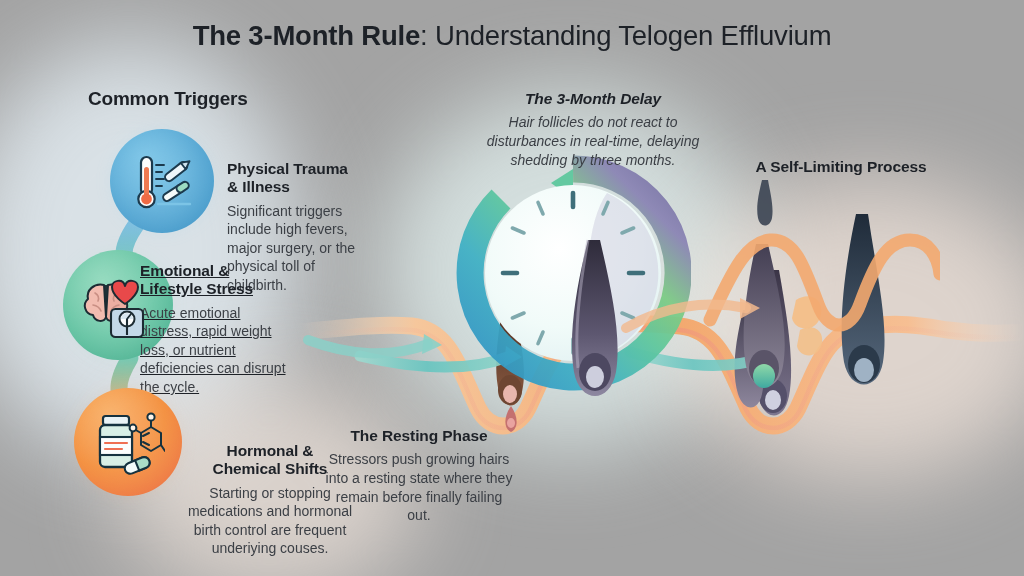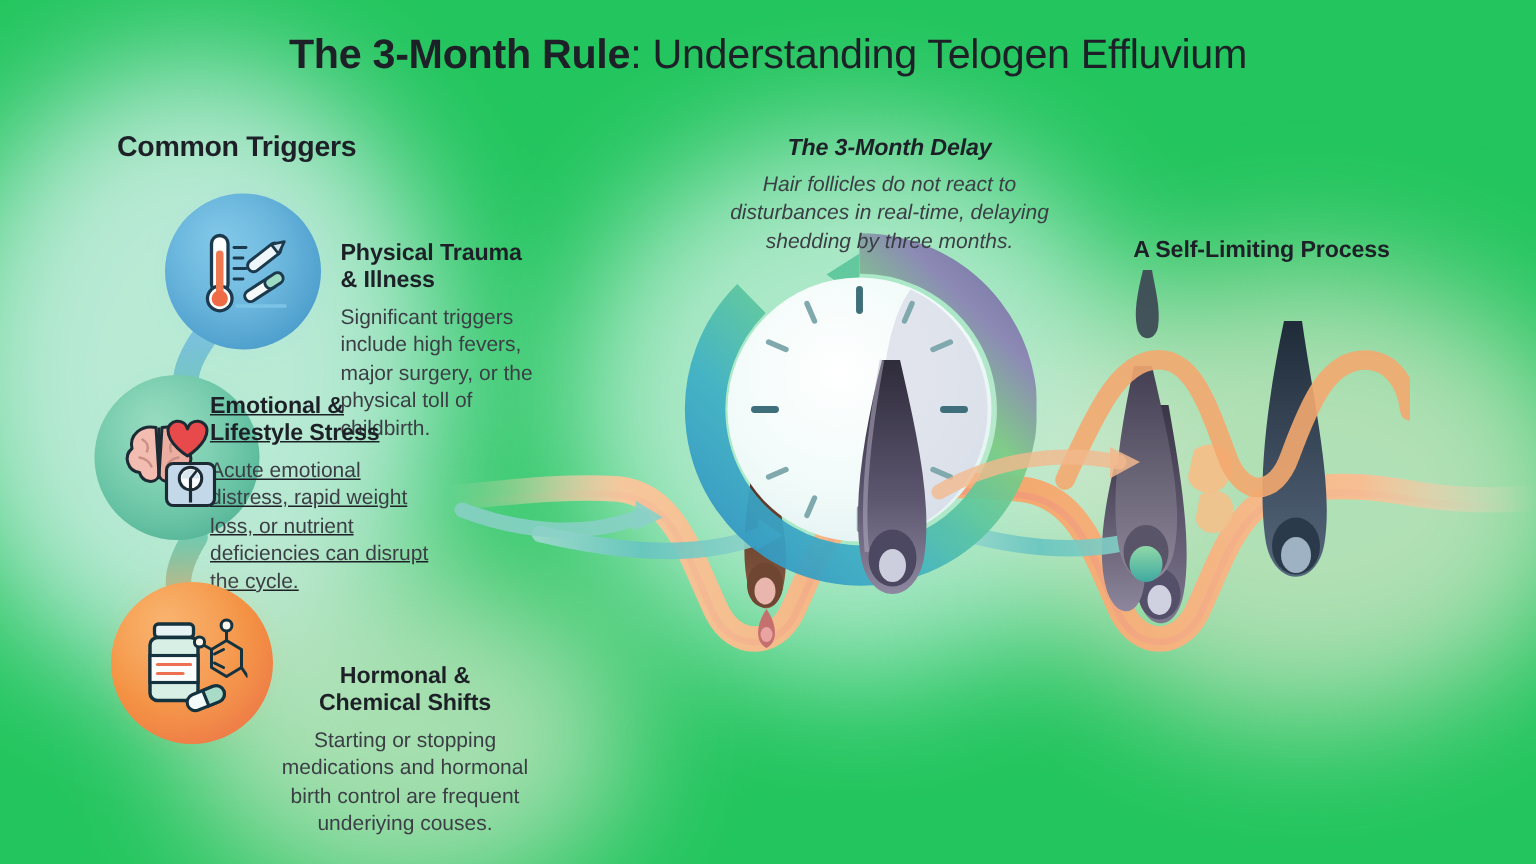--- a/index.html
+++ b/index.html
@@ -3,21 +3,21 @@
 <meta charset="utf-8">
 <style>
   html,body{margin:0;padding:0;}
   body{
     width:1024px;height:576px;overflow:hidden;
     background:#fdfdf7;
     font-family:"Liberation Sans", sans-serif;
     color:#1d2127;
     position:relative;
   }
-  #stage{position:relative;width:1024px;height:576px;overflow:hidden;background:#22c55e;}
+  #stage{position:relative;width:1024px;height:576px;overflow:hidden;background:#a3a3a3;}
 
   
   .wash{position:absolute;border-radius:50%;filter:blur(44px);pointer-events:none;}
   .wash.a{left:-40px;top:40px;width:340px;height:420px;background:rgba(235,245,252,.75);}
   .wash.b{left:380px;top:90px;width:380px;height:360px;background:rgba(232,248,246,.7);}
   .wash.c{left:680px;top:180px;width:380px;height:300px;background:rgba(253,238,228,.65);}
   .wash.d{left:120px;top:380px;width:300px;height:220px;background:rgba(254,240,230,.6);}
 
   
   .title{
@@ -54,21 +54,21 @@
 
   <div class="wash a"></div>
   <div class="wash b"></div>
   <div class="wash c"></div>
   <div class="wash d"></div>
 
   <div class="title">
     <span class="b">The 3-Month Rule</span><span class="n">: Understanding Telogen Effluvium</span>
   </div>
 
-  <div class="sec-label" style="left:78px;top:88px;">Common Triggers</div>
+  <div class="sec-label" style="left:88px;top:88px;">Common Triggers</div>
 
   <svg class="connector" style="left:86px;top:130px;width:120px;height:420px;" viewBox="0 0 120 420">
     <defs>
       <linearGradient id="chainA" x1="0" y1="0" x2="0" y2="1">
         <stop offset="0%" stop-color="#6fb9dd"></stop>
           <stop offset="100%" stop-color="#63c3a8"></stop>
       </linearGradient>
       <linearGradient id="chainB" x1="0" y1="0" x2="0" y2="1">
         <stop offset="0%" stop-color="#63c3a8"></stop>
           <stop offset="100%" stop-color="#f3a765"></stop>
@@ -379,14 +379,18 @@
 
   <div class="blk ctr" style="left:478px;top:90px;width:230px;font-style:italic;">
     <h3>The 3-Month Delay</h3>
     <p>Hair follicles do not react to disturbances in real-time, delaying shedding by three months.</p>
   </div>
 
   <div class="blk ctr" style="left:722px;top:158px;width:238px;">
     <h3>A Self-Limiting Process</h3>
   </div>
 
+  <div class="blk ctr" style="left:325px;top:427px;width:188px;">
+    <h3>The Resting Phase</h3>
+    <p>Stressors push growing hairs into a resting state where they remain before finally failing out.</p>
+  </div>
 
 </div>
 
 </body></html>

